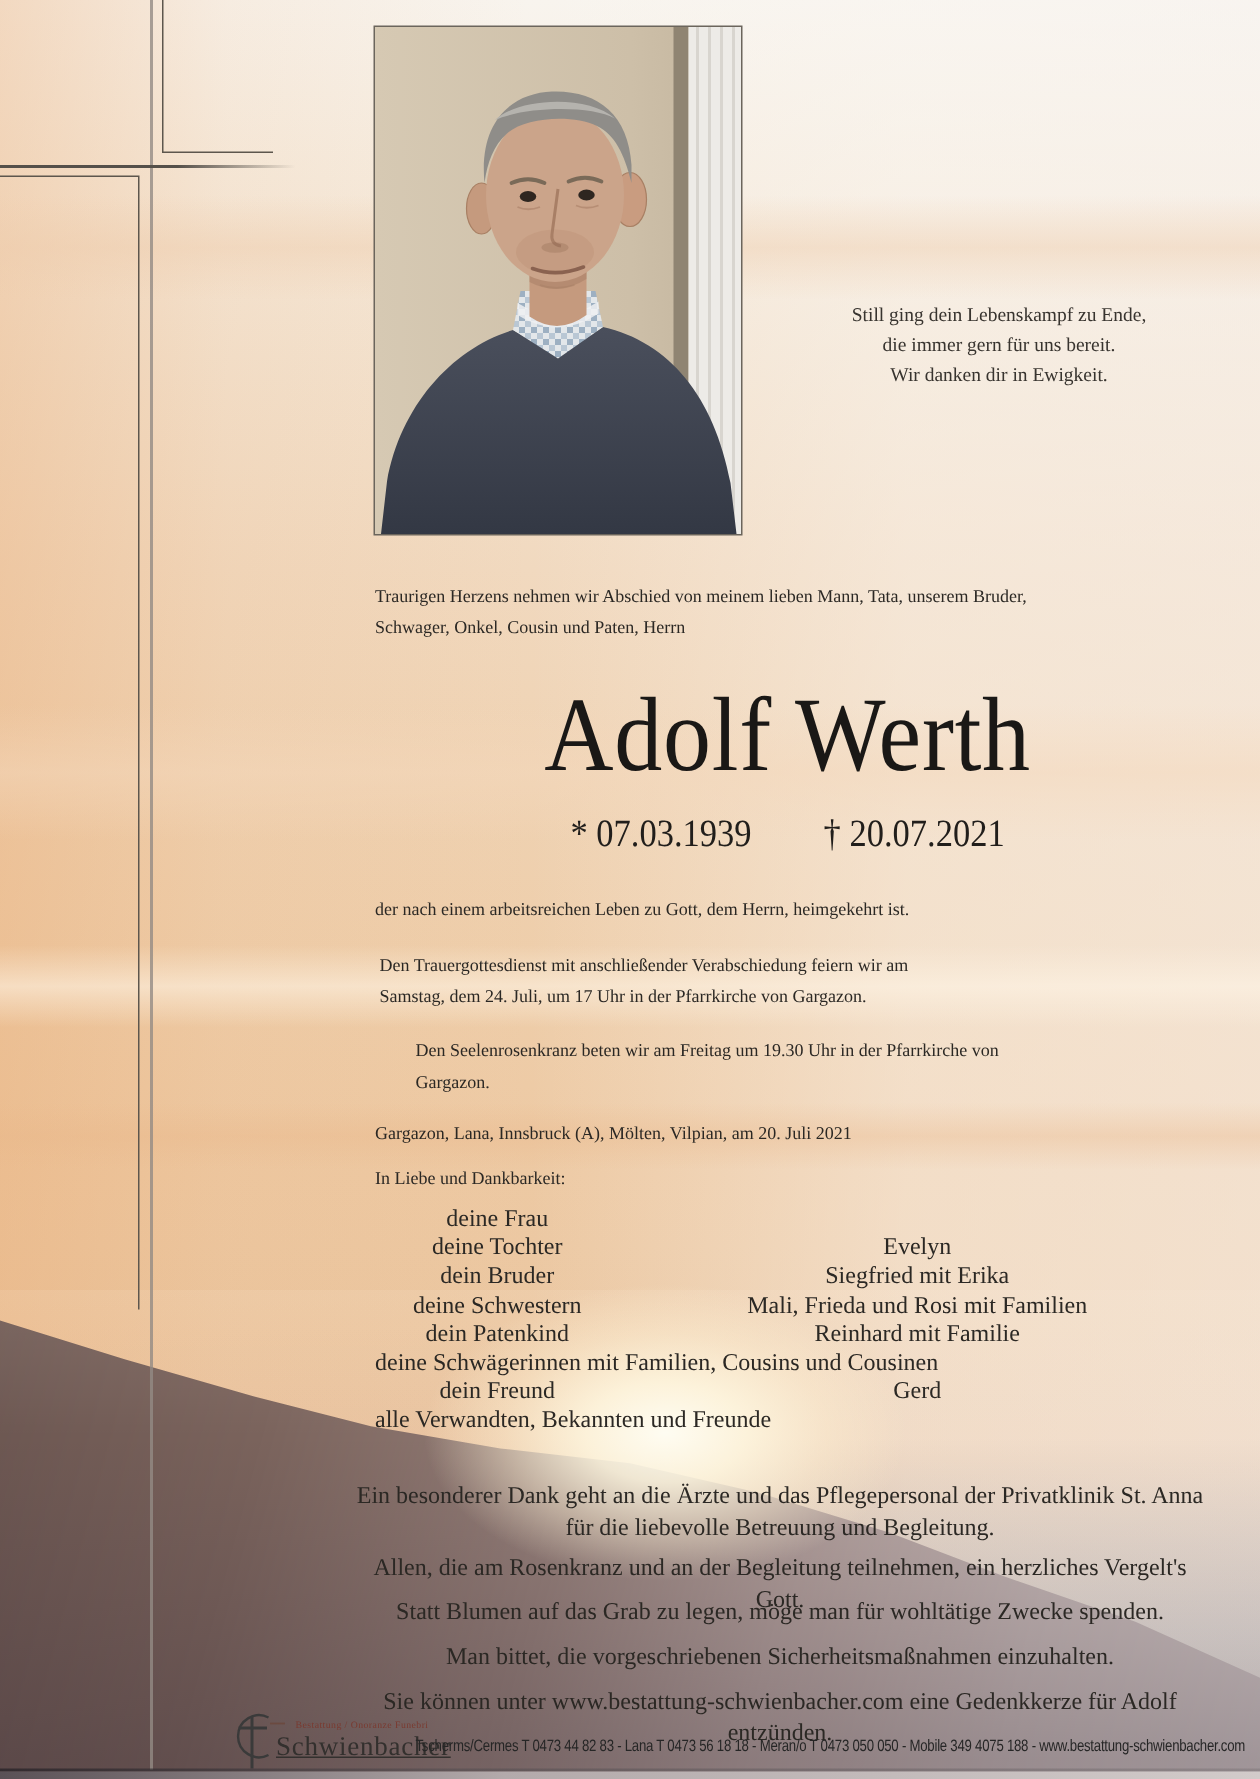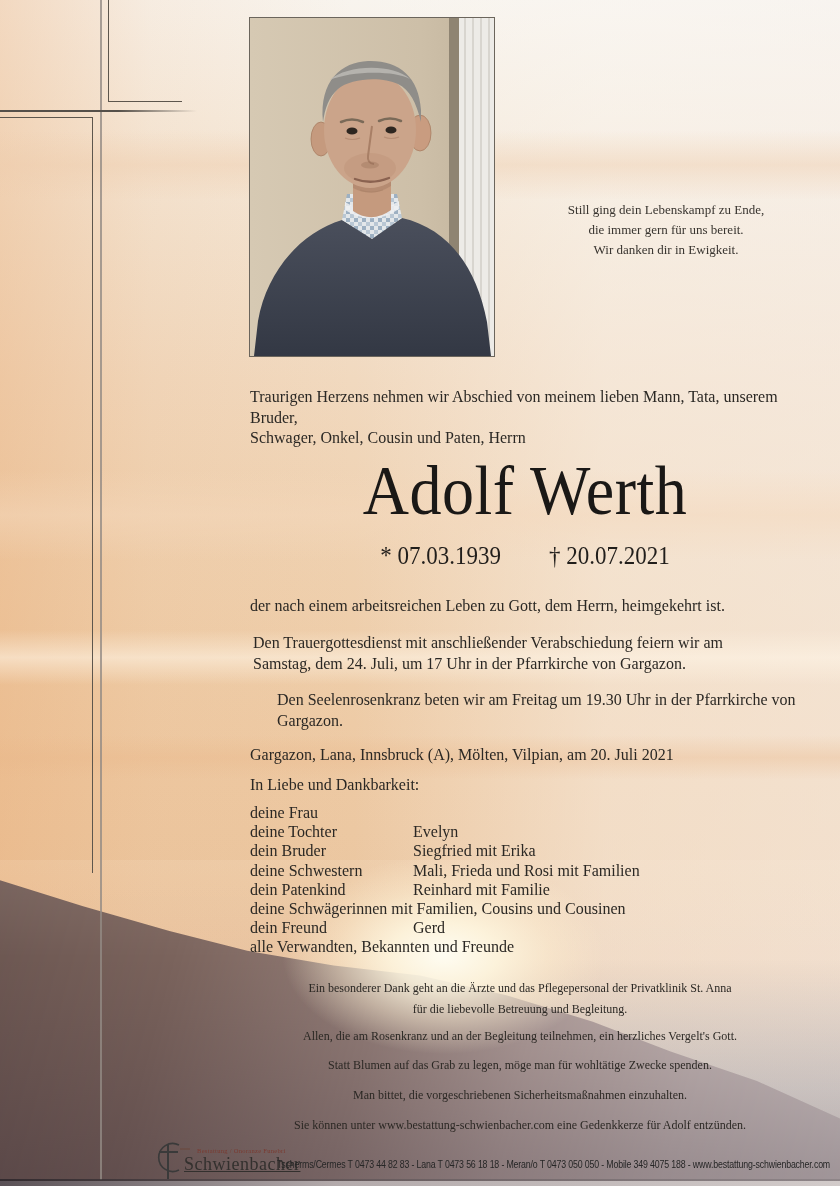--- a/index.html
+++ b/index.html
@@ -37,37 +37,37 @@
   .dl-v2{left:92px;top:117px;width:1px;height:756px;}
   .dl-v3{left:108px;top:0;width:1px;height:102px;}
   .dl-h3{top:101px;left:108px;width:74px;height:1px;}
   .bottom-line{left:0;top:1179px;width:840px;height:2px;
     background:linear-gradient(to right,rgba(40,35,40,0.8),rgba(80,74,78,0.55) 35%,rgba(120,113,116,0.45));}
   .bottom-strip{left:0;top:1181px;width:840px;height:5px;
     background:linear-gradient(to right,#5a5156,#b3aaab 40%,#d2cbca);}
   
   .photo{position:absolute;left:249px;top:17px;width:244px;height:338px;border:1px solid #6b655c;box-sizing:content-box;}
   
-  .txt{position:absolute;font-size:16px;line-height:20.5px;color:#2b2824;}
+  .txt{position:absolute;font-size:12px;line-height:20.5px;color:#2b2824;}
   .poem{left:505px;top:200px;width:322px;text-align:center;font-size:13px;line-height:20.2px;color:#38342f;}
   .intro{left:250px;top:387px;width:560px;}
   .name{left:250px;top:452px;width:550px;text-align:center;font-size:64px;line-height:70px;color:#1a1816;
     transform:scaleY(1.1);transform-origin:center top;letter-spacing:0.5px;}
   .dates{left:250px;top:545px;width:550px;text-align:center;font-size:23px;color:#211e1b;transform:scaleY(1.12);transform-origin:center top;}
   .dates .sep{display:inline-block;width:48px;}
   .p-passing{left:250px;top:596px;width:560px;}
   .p-service{left:253px;top:633px;width:560px;}
   .p-rosary{left:253px;top:690px;width:560px;margin-left:24px;}
   .p-places{left:250px;top:745px;width:560px;}
   .p-closing{left:250px;top:775px;width:560px;}
-  .family{left:250px;top:803px;width:560px;font-size:16px;line-height:19.2px;}
+  .family{left:250px;top:803px;width:560px;font-size:16px;line-height:19.2px;text-align:center;}
   .fam-row{display:flex;}
   .fam-rel{width:163px;flex:0 0 163px;}
   .fam-names{flex:1;}
-  .center-block{position:absolute;left:233px;width:574px;text-align:center;font-size:12px;line-height:20.5px;color:#2b2824;}
+  .center-block{position:absolute;left:233px;width:574px;text-align:center;font-size:16px;line-height:20.5px;color:#2b2824;margin-top:10px;}
   .t-thanks{top:978px;}
   .t-attend{top:1026px;}
   .t-flowers{top:1055px;}
   .t-safety{top:1085px;}
   .t-candle{top:1115px;}
   
   .logo{position:absolute;left:152px;top:1140px;width:38px;height:40px;}
   .tagline{position:absolute;left:197px;top:1147px;font-size:6.5px;letter-spacing:0.3px;color:#7a3a30;white-space:nowrap;}
   .fh-name{position:absolute;left:184px;top:1154px;font-size:18px;letter-spacing:0.5px;color:#33302e;white-space:nowrap;text-decoration:underline;}
   .contact{position:absolute;left:277px;top:1158px;font-family:"Liberation Sans",sans-serif;font-size:11px;

